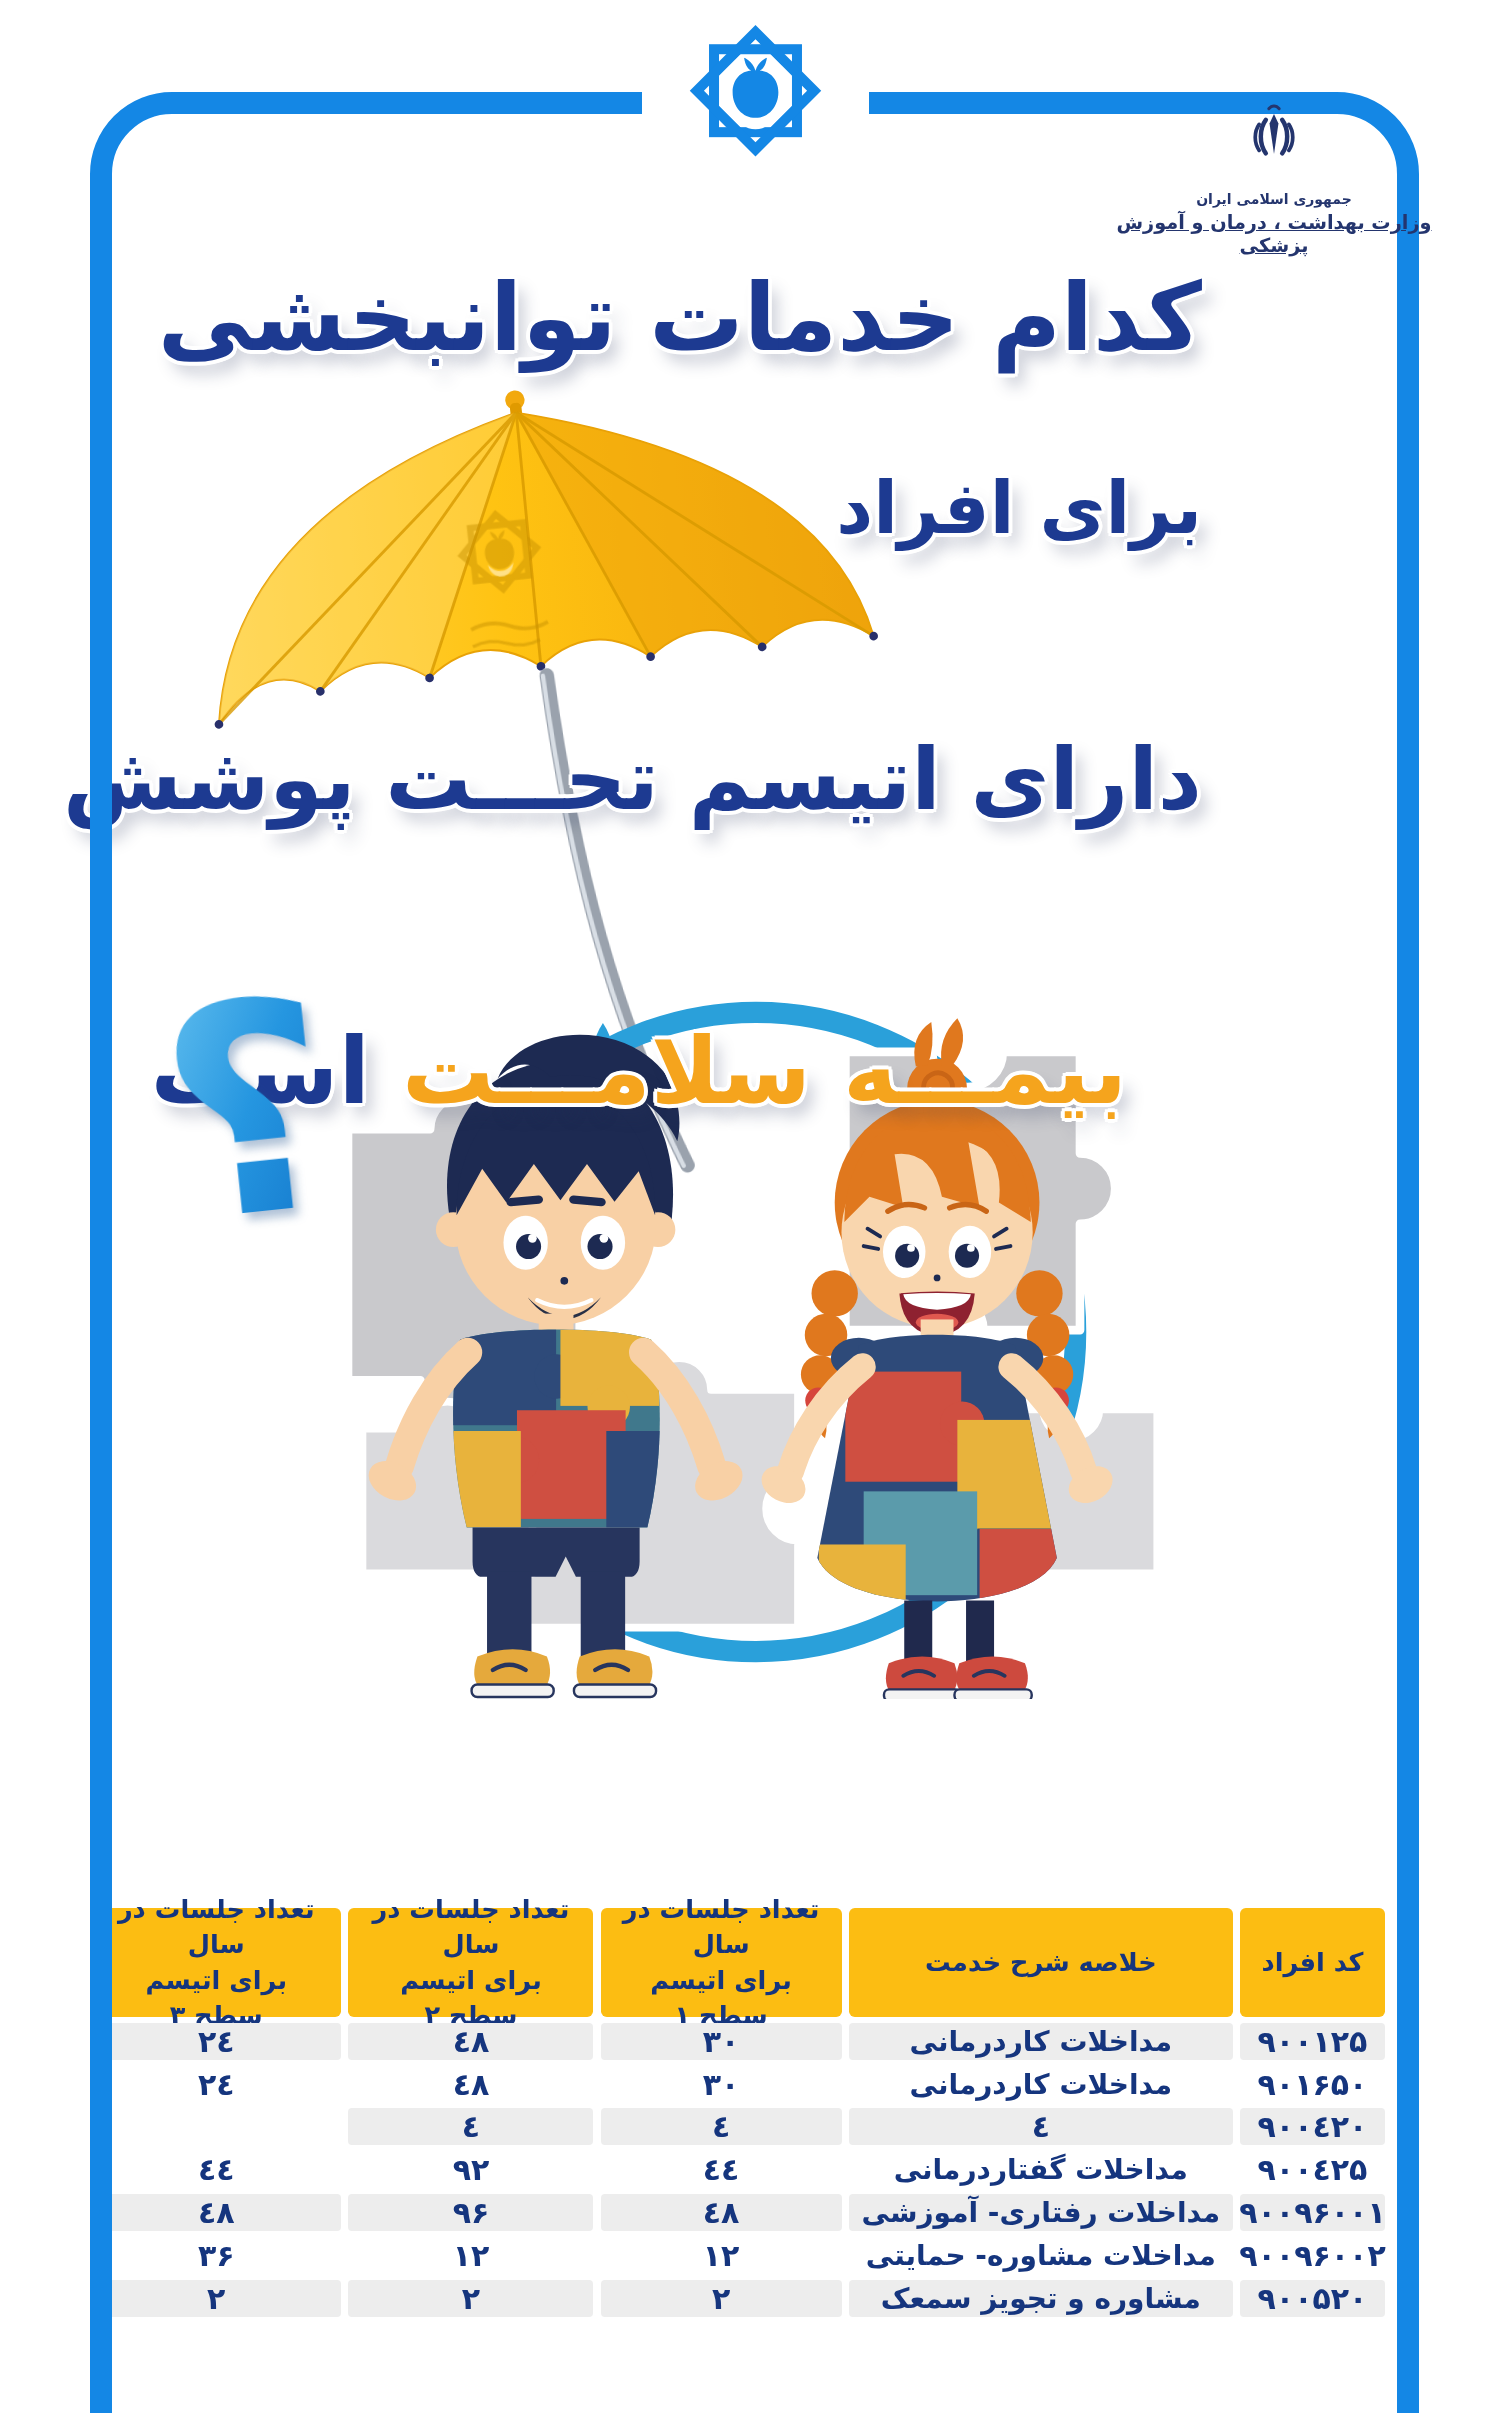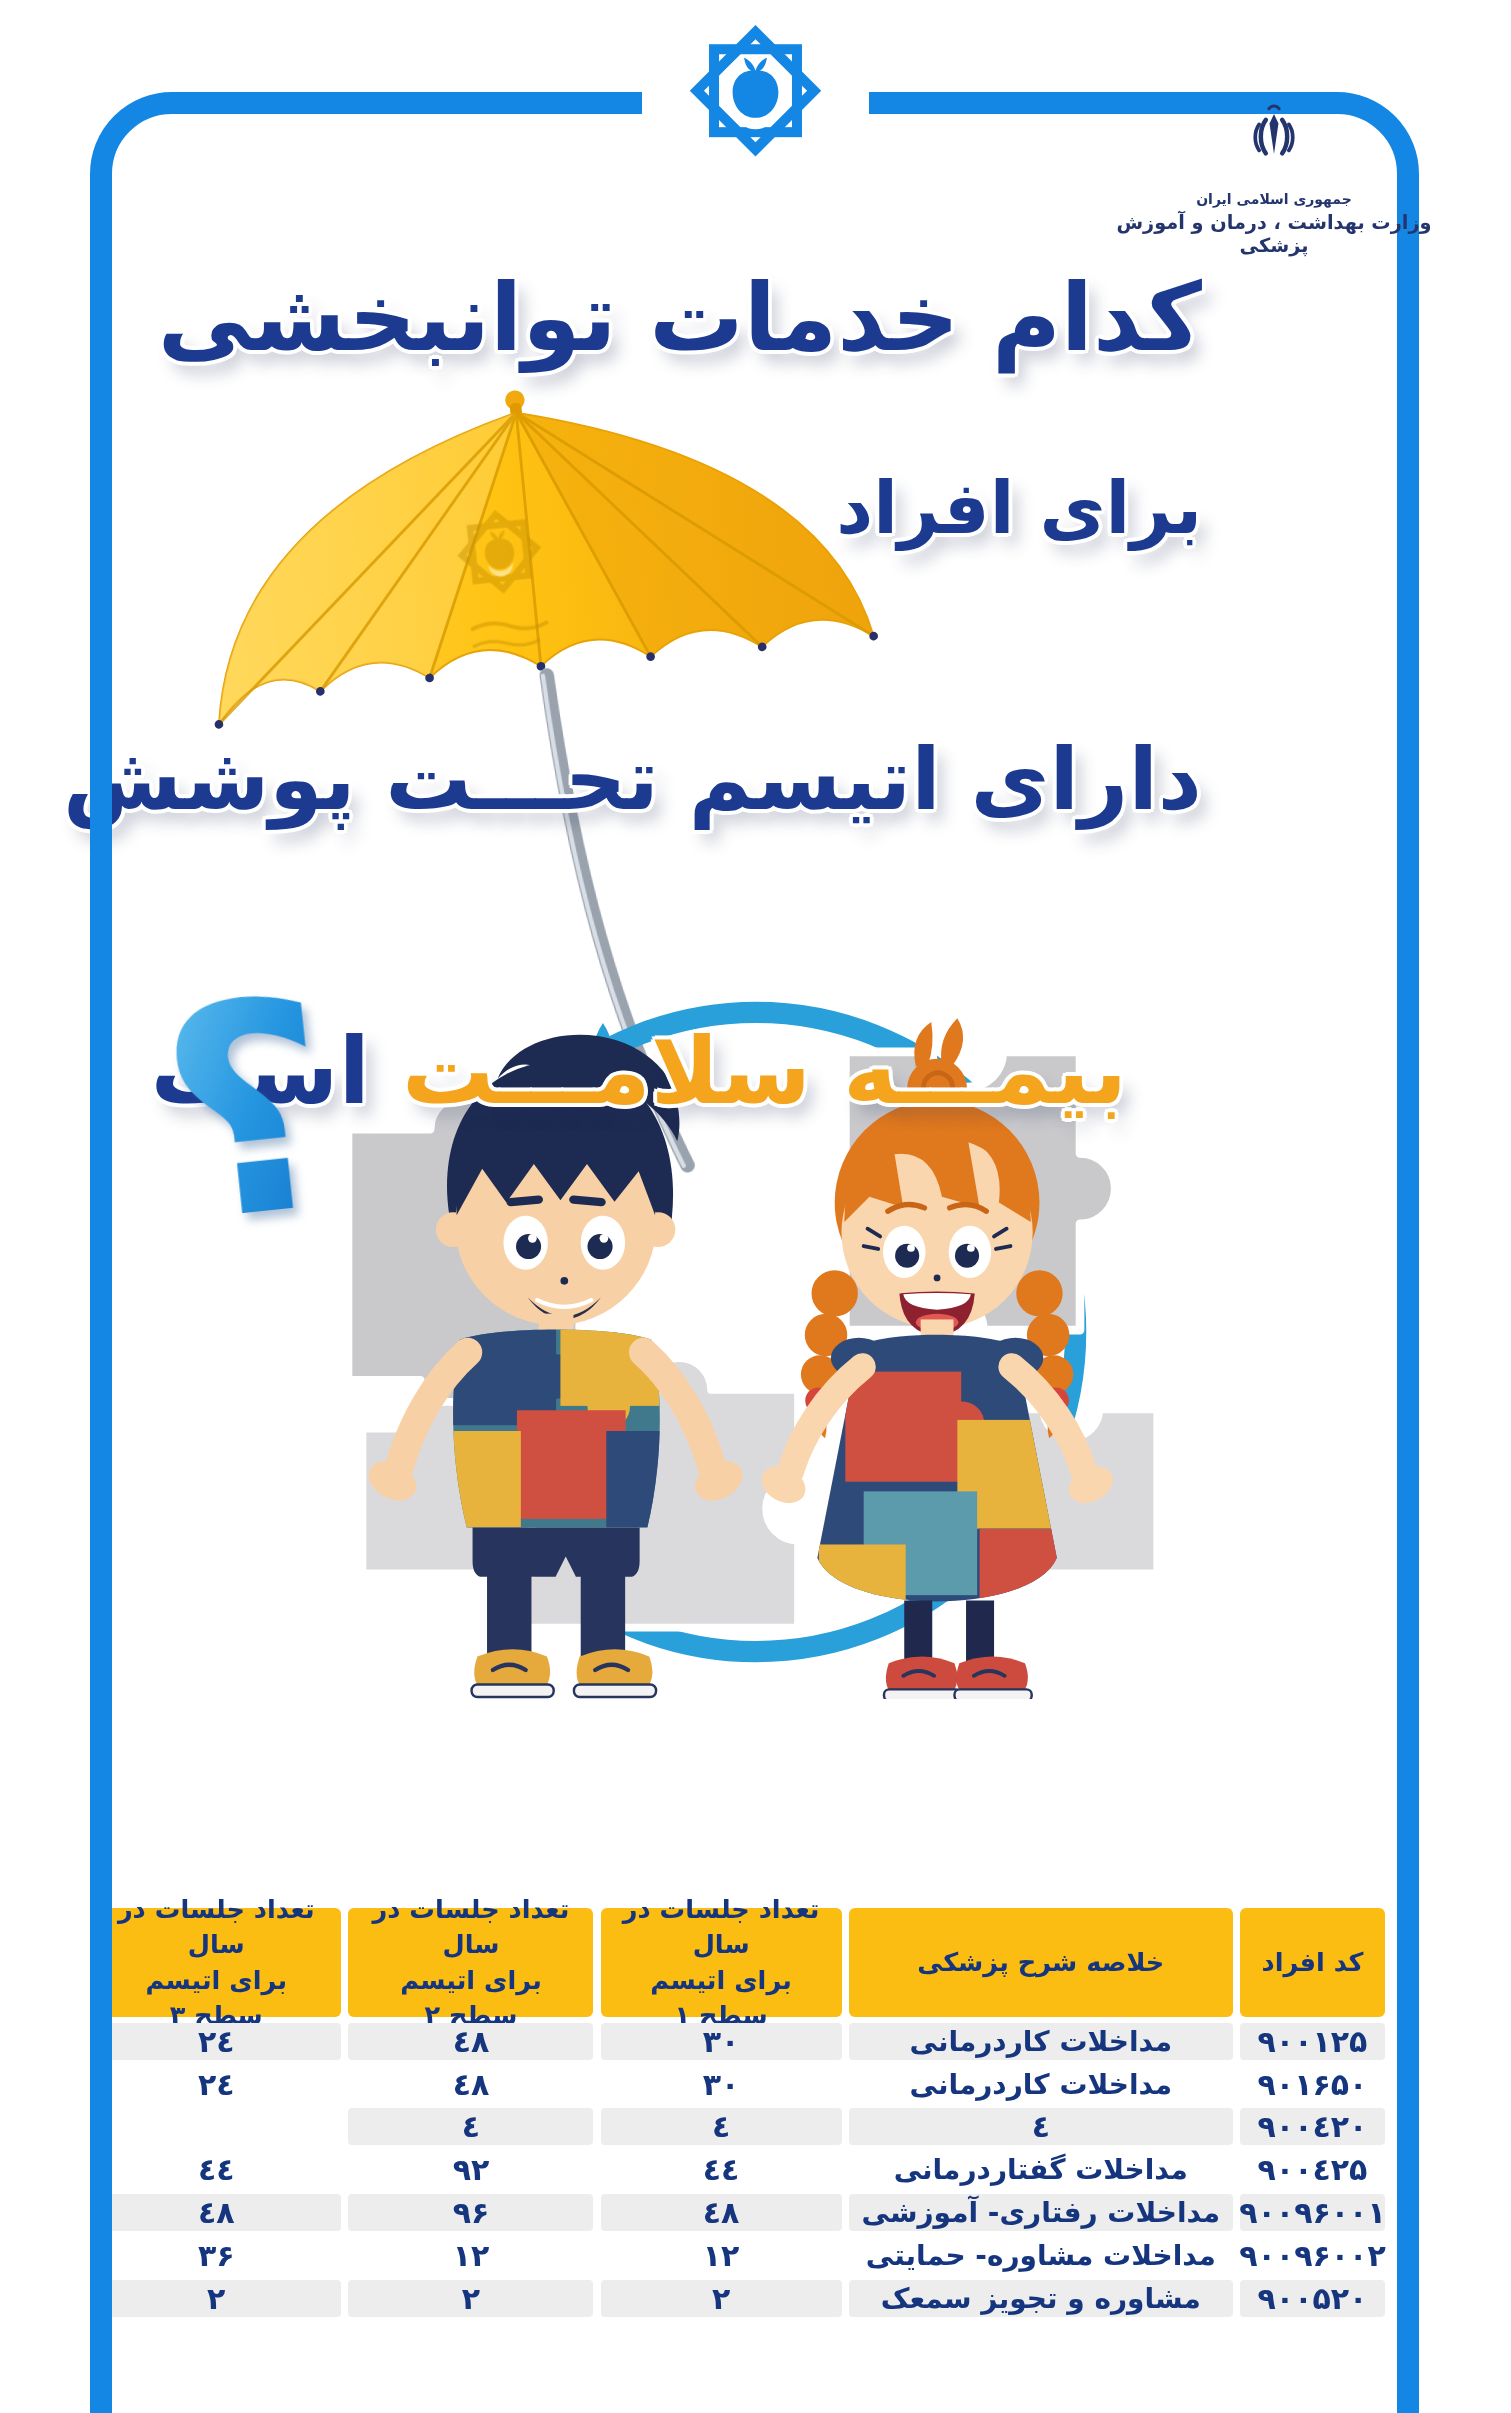--- a/index.html
+++ b/index.html
@@ -12,21 +12,21 @@
   .logo-plate{position:absolute;left:642px;top:0;width:227px;height:215px;background:#fff;z-index:6;}
   .center-logo{position:absolute;left:684px;top:18.3px;width:143px;height:174px;color:#1487e5;z-index:7;}
 
   
   .org-left{position:absolute;left:111px;top:152px;width:208px;text-align:center;color:#24356e;z-index:7;}
   .org-left svg{width:94px;height:113px;}
   .org-left .cap{margin-top:6.8px;font-size:19.3px;font-weight:bold;}
   .gov-right{position:absolute;left:1105px;top:101px;width:338px;text-align:center;color:#24356e;z-index:7;}
   .gov-right svg{width:52px;height:69px;}
   .gov-right .l1{margin-top:19px;font-size:14px;font-weight:bold;}
-  .gov-right .l2{margin-top:3.9px;font-size:19.3px;font-weight:bold;}
+  .gov-right .l2{margin-top:3.9px;font-size:19.3px;font-weight:bold;text-decoration:underline;}
 
   
   .halo{text-shadow:3.9px 0 0 #fff,-3.9px 0 0 #fff,0 3.9px 0 #fff,0 -3.9px 0 #fff,
         2.9px 2.9px 0 #fff,-2.9px 2.9px 0 #fff,2.9px -2.9px 0 #fff,-2.9px -2.9px 0 #fff,
         8.7px 11.6px 16.4px rgba(40,50,90,.25);}
   .t-line{position:absolute;direction:rtl;white-space:nowrap;font-weight:bold;color:#1d3a91;z-index:3;}
   .t1{right:309px;top:263px;font-size:94px;}
   .t2{right:309px;top:466px;font-size:72px;}
   .t3{right:309px;top:729px;font-size:86px;}
   .t4{right:384px;top:1018px;font-size:92px;}
@@ -284,21 +284,21 @@
       <path d="M1386,1386 q-13,38 2,58 h132 q15,-24 2,-58 q-66,-28 -136,0z" fill="#cd4a3e"></path>
       <path d="M1416,1412 q32,-20 64,0" stroke="#27355e" stroke-width="8" fill="none" stroke-linecap="round"></path>
       <rect x="1376" y="1440" width="160" height="24" rx="11" fill="#f3f3f3" stroke="#27355e" stroke-width="5"></rect>
     </g>
   </svg>
 
 
   <div class="svc-table">
     <div class="thead grid-cols">
       <div class="cell">کد افراد</div>
-      <div class="cell">خلاصه شرح پزشکی</div>
+      <div class="cell">خلاصه شرح خدمت</div>
       <div class="cell">تعداد جلسات در سال
 برای اتیسم سطح ۱</div>
       <div class="cell">تعداد جلسات در سال
 برای اتیسم سطح ۲</div>
       <div class="cell">تعداد جلسات در سال
 برای اتیسم سطح ۳</div>
     </div>
     <div class="tbody">
 
         <div class="trow grid-cols">

